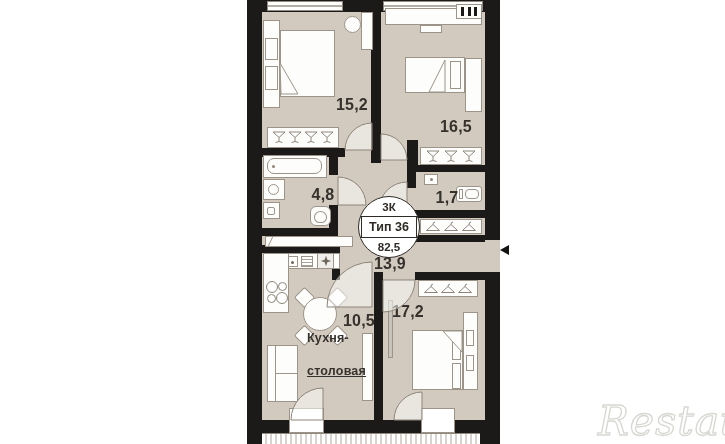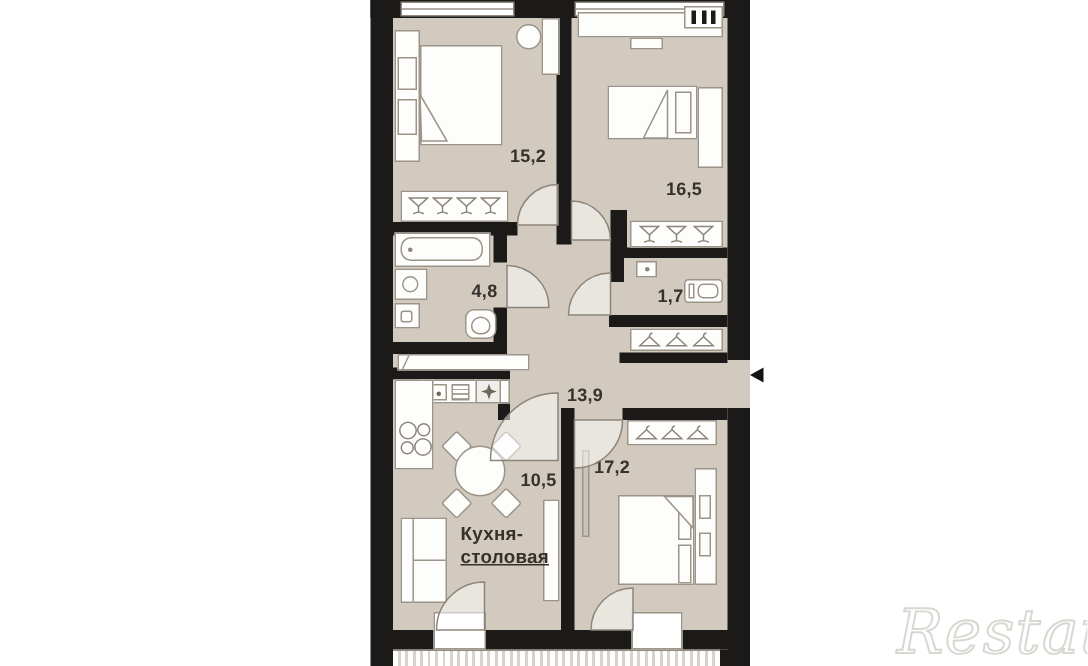--- a/index.html
+++ b/index.html
@@ -7,21 +7,21 @@
          font-family:"Liberation Sans",sans-serif;}
   .plan{position:absolute;left:247px;top:0;width:253px;height:444px;}
   .abs{position:absolute;box-sizing:border-box;}
   .floor{background:#d2cabf;}
   .wall{background:#1b1a18;}
   .furn{background:#fdfdfc;border:1px solid #9c9488;}
   .win{background:linear-gradient(#fff 42%, #b3ada4 42%, #b3ada4 58%, #fff 58%);border:1px solid #8f897f;}
   .sill{background:#fff;border:1px solid #9c9488;}
   .stripes{background:repeating-linear-gradient(90deg,#fff 0 3px,#d8d4cd 3px 5px);border-top:1px solid #8f897f;}
   .circle{border-radius:50%;}
-  .lbl{position:absolute;font-weight:700;font-size:12px;color:#35312c;text-align:center;letter-spacing:.2px;line-height:13px;}
+  .lbl{position:absolute;font-weight:700;font-size:16px;color:#35312c;text-align:center;letter-spacing:.2px;line-height:13px;}
   .lbl.left{text-align:left;font-size:12.5px;}
   .badge{position:absolute;left:111px;top:196px;width:60px;height:60px;border-radius:50%;
          background:#fff;border:1.5px solid #2e2b27;display:flex;flex-direction:column;
          align-items:stretch;justify-content:center;z-index:30;}
   .badge-row{flex:1;display:flex;align-items:center;justify-content:center;
              font-weight:700;font-size:11.5px;color:#2e2b27;}
   .badge-mid{border:1.2px solid #2e2b27;border-left-width:1px;border-right-width:1px;margin:0 2px;font-size:12.5px;}
   .closet{display:flex;align-items:center;justify-content:space-around;padding:1px 3px;}
   .burner{position:absolute;border:1px solid #8d857a;border-radius:50%;background:#fff;}
   .chair{position:absolute;width:13px;height:13px;background:#fdfdfc;border:1px solid #9c9488;
@@ -232,24 +232,29 @@
         <path d="M196,331 L215,331 L215,352 Z"></path>
       </g>
     </svg>
 
     <div class="lbl" style="left:88px;top:98px;width:34px;">15,2</div>
     <div class="lbl" style="left:192px;top:120px;width:34px;">16,5</div>
     <div class="lbl" style="left:59px;top:188px;width:34px;">4,8</div>
     <div class="lbl" style="left:183px;top:191px;width:34px;">1,7</div>
     <div class="lbl" style="left:126px;top:257px;width:34px;z-index:31;">13,9</div>
     <div class="lbl" style="left:95px;top:314px;width:34px;">10,5</div>
-    <div class="lbl left" style="left:60px;top:350px;width:66px;">Кухня-</div>
+    <div class="lbl left" style="left:60px;top:332px;width:66px;">Кухня-</div>
     <div class="lbl left" style="left:60px;top:365px;width:66px;text-decoration:underline;">столовая</div>
     <div class="lbl" style="left:144px;top:305px;width:34px;">17,2</div>
 
+    <div class="badge">
+      <div class="badge-row">3К</div>
+      <div class="badge-row badge-mid">Тип 36</div>
+      <div class="badge-row">82,5</div>
+    </div>
 
   </div>
 
   <div class="arrow-left"></div>
 
   <div class="watermark">Restate</div>
 
 </div>
 
 </body></html>

